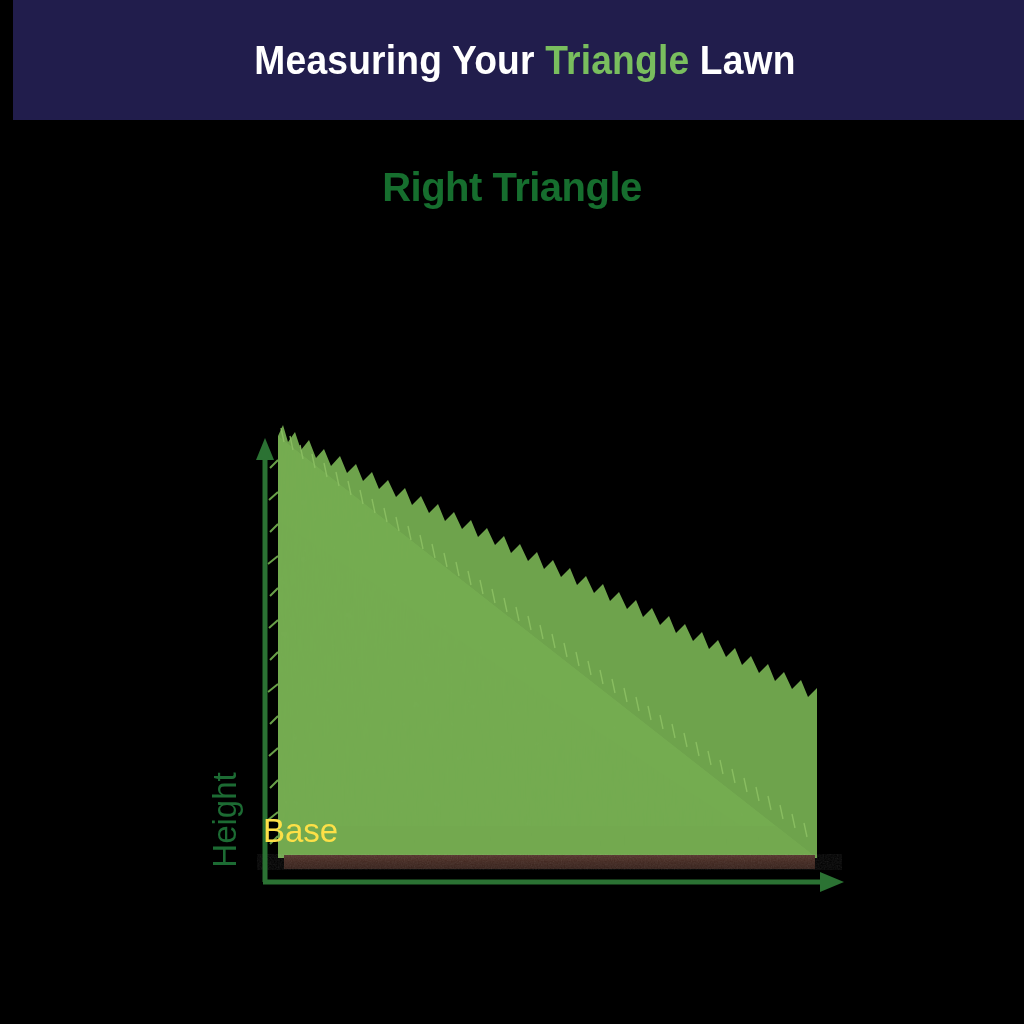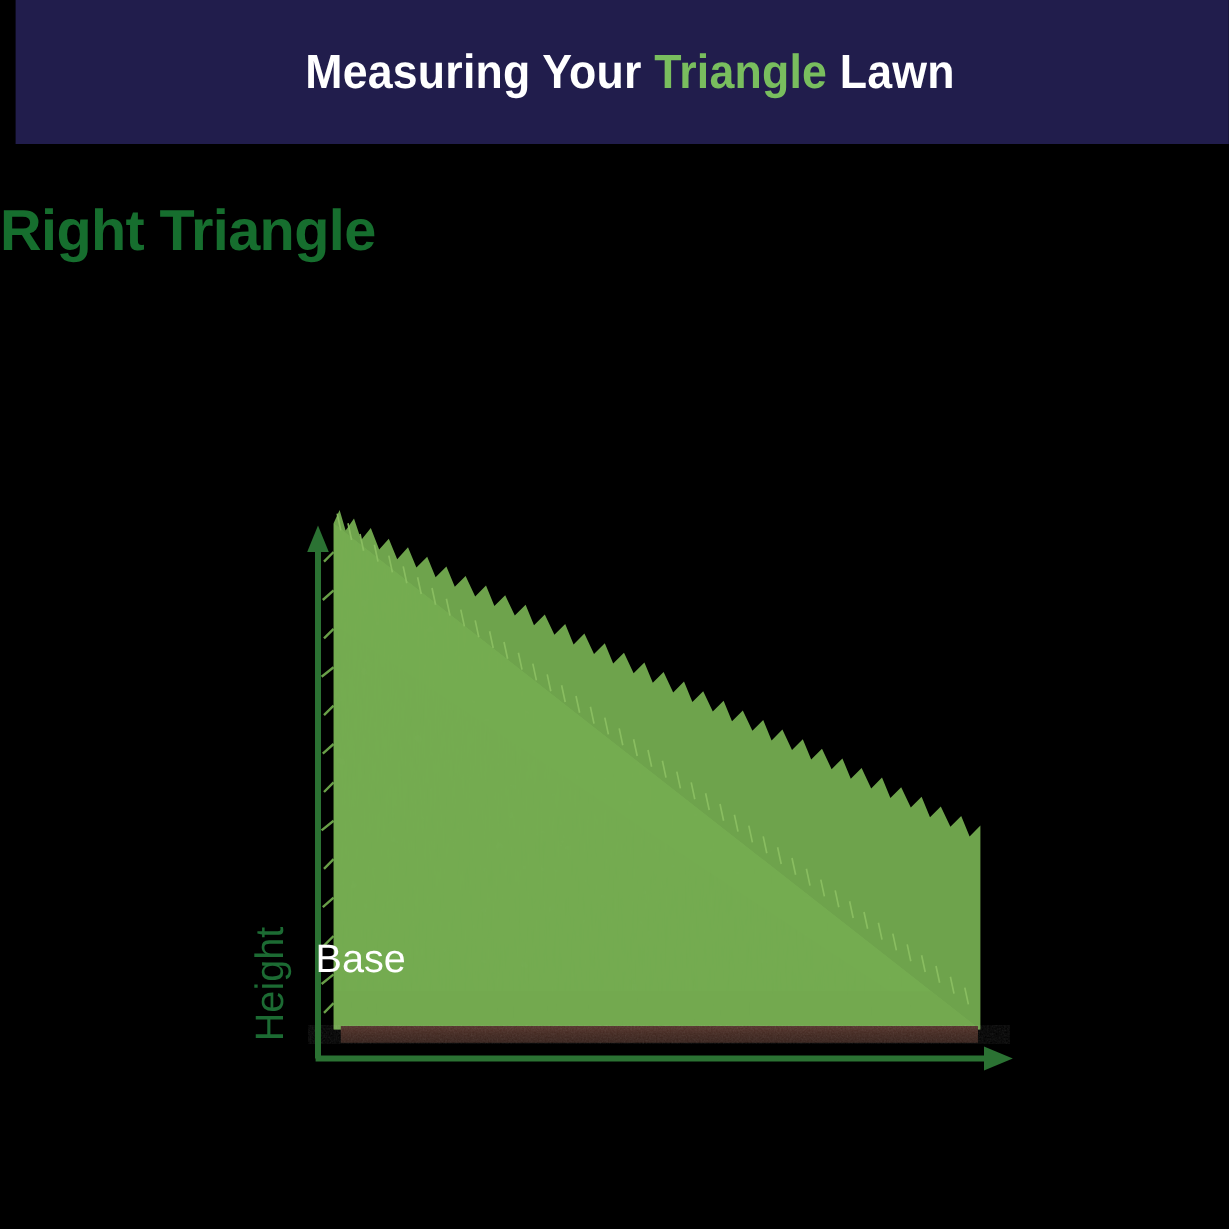--- a/index.html
+++ b/index.html
@@ -45,23 +45,23 @@
     width: 1024px;
     height: 904px;
     background: #000000;
   }
 
   
   #shape-heading {
     position: absolute;
     left: 0; top: 45px;
     width: 1024px;
-    text-align: left;
-    font-family: "Liberation Sans", sans-serif;
-    font-size: 48px;
+    text-align: center;
+    font-family: "Liberation Sans", sans-serif;
+    font-size: 40px;
     font-weight: bold;
     color: #166E2E;
     letter-spacing: -0.5px;
   }
 
   
   #diagram {
     position: absolute;
     left: 0; top: 0;
     width: 1024px;
@@ -80,24 +80,24 @@
     transform: translate(-50%, -50%) rotate(-90deg);
     transform-origin: center center;
     font-family: "Liberation Sans", sans-serif;
     font-size: 33px;
     color: #1C6B33;
     white-space: nowrap;
   }
   #base-label {
     position: absolute;
     left: 263px;
-    top: 660px;
+    top: 692px;
     font-family: "Liberation Sans", sans-serif;
     font-size: 33px;
-    color: #ffffff;
+    color: #fde047;
     white-space: nowrap;
   }
 
   
   #footer-block {
     position: absolute;
     left: 0;
     top: 735px;
     width: 1024px;
   }

